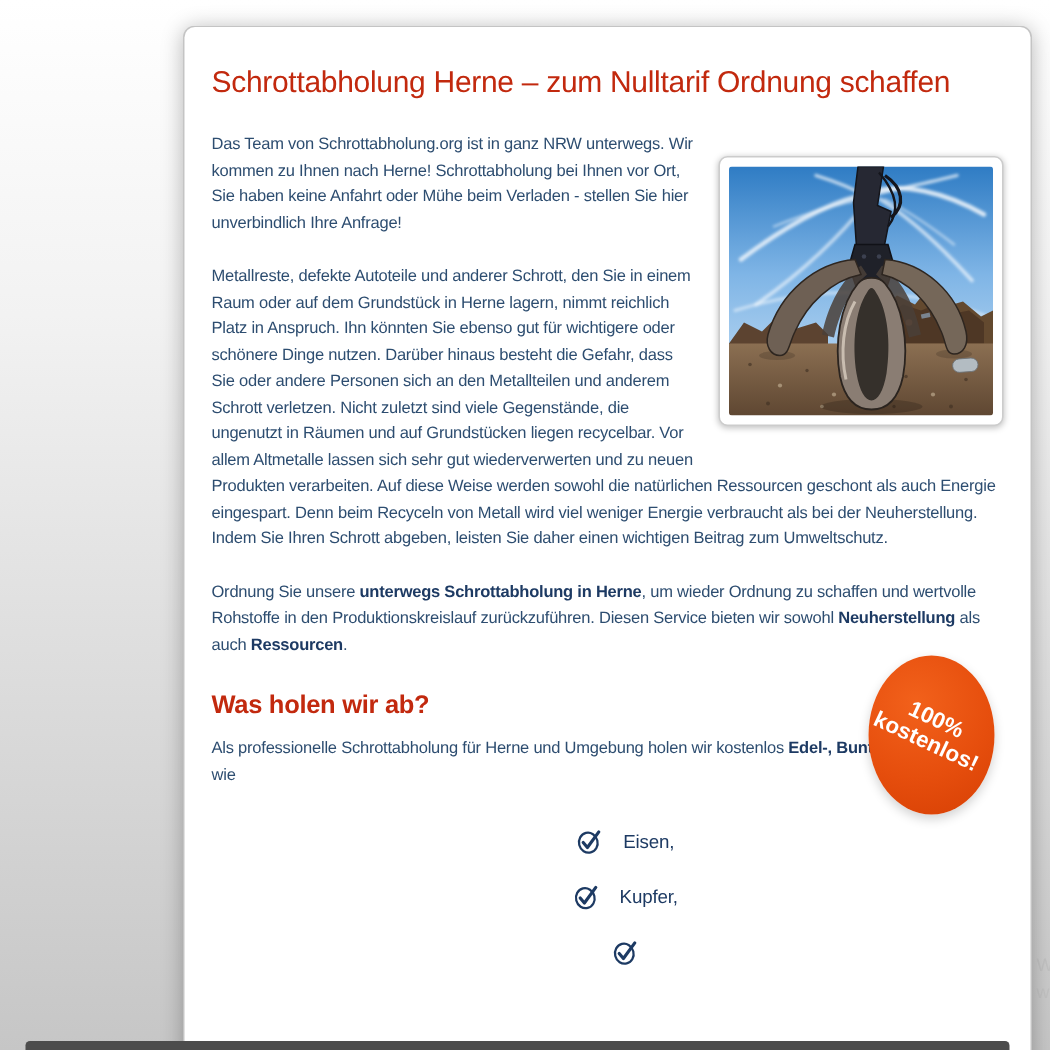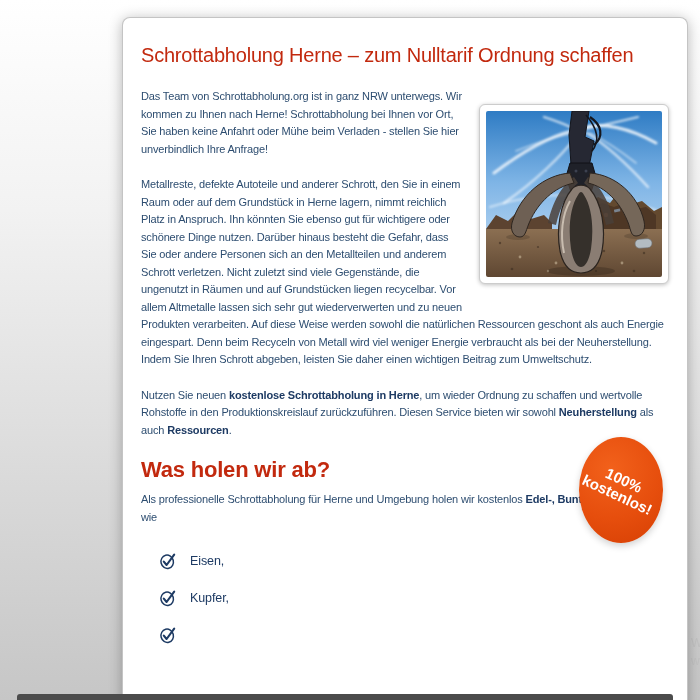--- a/index.html
+++ b/index.html
@@ -18,40 +18,40 @@
     box-shadow:0 2px 14px rgba(0,0,0,.28);
     box-sizing:border-box;
   }
   .content{padding:26px 12px 0 18px;}
 
   h1{
     margin:0 0 22px 0;font-size:20px;line-height:22px;font-weight:normal;
     color:#c2290e;letter-spacing:-0.2px;
   }
   h2{
-    margin:20px 0 11px 0;font-size:22px;line-height:21px;font-weight:bold;
+    margin:20px 0 11px 0;font-size:17px;line-height:21px;font-weight:bold;
     color:#c2290e;letter-spacing:-0.2px;
   }
   p{
     margin:0 0 18px 0;font-size:11px;line-height:17.5px;color:#2d4d70;
     letter-spacing:-0.15px;
   }
   strong{color:#1d3a63;}
 
   figure.photo{
     float:right;margin:16px 6px 18px 14px;padding:6px;width:176px;height:166px;
     background:#fff;border:1px solid #cccccc;border-radius:6px;
     box-shadow:0 1px 4px rgba(0,0,0,.25);
   }
   figure.photo svg{display:block;border-radius:2px;}
 
   ul.pickup{list-style:none;margin:26px 0 0 18px;padding:0;}
   ul.pickup li{
     display:flex;align-items:center;gap:13px;margin-bottom:19px;height:18px;
-    font-size:12.5px;color:#1d3a63;letter-spacing:-0.1px;
+    font-size:12.5px;color:#1d3a63;letter-spacing:-0.1px;justify-content:center;
   }
   ul.pickup li svg{flex:0 0 auto;}
 
   .badge{
     position:absolute;left:579px;top:437px;width:84px;height:106px;z-index:2;
     border-radius:50%;
     background:radial-gradient(circle at 38% 30%,#f2611b 0%,#e64e0d 55%,#d63f04 100%);
     box-shadow:0 3px 7px rgba(0,0,0,.18);
     display:flex;align-items:center;justify-content:center;
   }
@@ -161,21 +161,21 @@
           <path d="M92,84 C84,96 82,118 85,138 C87,150 91,156 95,156 C99,156 103,150 105,138 C108,118 106,96 98,84 C96,80 94,80 92,84 Z" fill="#35302b"></path>
           <path d="M84,90 C76,104 74,124 78,142" stroke="#d8cdbf" stroke-width="2" fill="none" opacity="0.8"></path>
         </g>
       </svg>
     </figure>
 
     <p class="lead">Das Team von Schrottabholung.org ist in ganz NRW unterwegs. Wir kommen zu Ihnen nach Herne! Schrottabholung bei Ihnen vor Ort, Sie haben keine Anfahrt oder Mühe beim Verladen - stellen Sie hier unverbindlich Ihre Anfrage!</p>
 
     <p>Metallreste, defekte Autoteile und anderer Schrott, den Sie in einem Raum oder auf dem Grundstück in Herne lagern, nimmt reichlich Platz in Anspruch. Ihn könnten Sie ebenso gut für wichtigere oder schönere Dinge nutzen. Darüber hinaus besteht die Gefahr, dass Sie oder andere Personen sich an den Metallteilen und anderem Schrott verletzen. Nicht zuletzt sind viele Gegenstände, die ungenutzt in Räumen und auf Grundstücken liegen recycelbar. Vor allem Altmetalle lassen sich sehr gut wiederverwerten und zu neuen Produkten verarbeiten. Auf diese Weise werden sowohl die natürlichen Ressourcen geschont als auch Energie eingespart. Denn beim Recyceln von Metall wird viel weniger Energie verbraucht als bei der Neuherstellung. Indem Sie Ihren Schrott abgeben, leisten Sie daher einen wichtigen Beitrag zum Umweltschutz.</p>
 
-    <p><span>Nutzen Sie neuen </span><strong>kostenlose Schrottabholung in Herne</strong><span>, um wieder Ordnung zu schaffen und wertvolle Rohstoffe in den Produktionskreislauf zurückzuführen. Diesen Service bieten wir sowohl </span><strong>Neuherstellung</strong><span> als auch </span><strong>Ressourcen</strong><span>.</span></p>
+    <p><span>Ordnung Sie unsere </span><strong>unterwegs Schrottabholung in Herne</strong><span>, um wieder Ordnung zu schaffen und wertvolle Rohstoffe in den Produktionskreislauf zurückzuführen. Diesen Service bieten wir sowohl </span><strong>Neuherstellung</strong><span> als auch </span><strong>Ressourcen</strong><span>.</span></p>
 
     <h2>Was holen wir ab?</h2>
 
     <p><span>Als professionelle Schrottabholung für Herne und Umgebung holen wir kostenlos </span><strong>Edel-, Bunt- und Altmetalle</strong><span> wie</span></p>
 
     <ul class="pickup">
       <li>
         <svg width="18" height="18" viewBox="0 0 18 18">
             <ellipse cx="8.2" cy="9.8" rx="6.2" ry="6.7" fill="none" stroke="#1d3a63" stroke-width="1.5" transform="rotate(-14 8.2 9.8)"></ellipse>
             <path d="M4.8,9.6 L7.6,13 L15.2,2.6" fill="none" stroke="#1d3a63" stroke-width="2.1" stroke-linecap="round" stroke-linejoin="round"></path>

